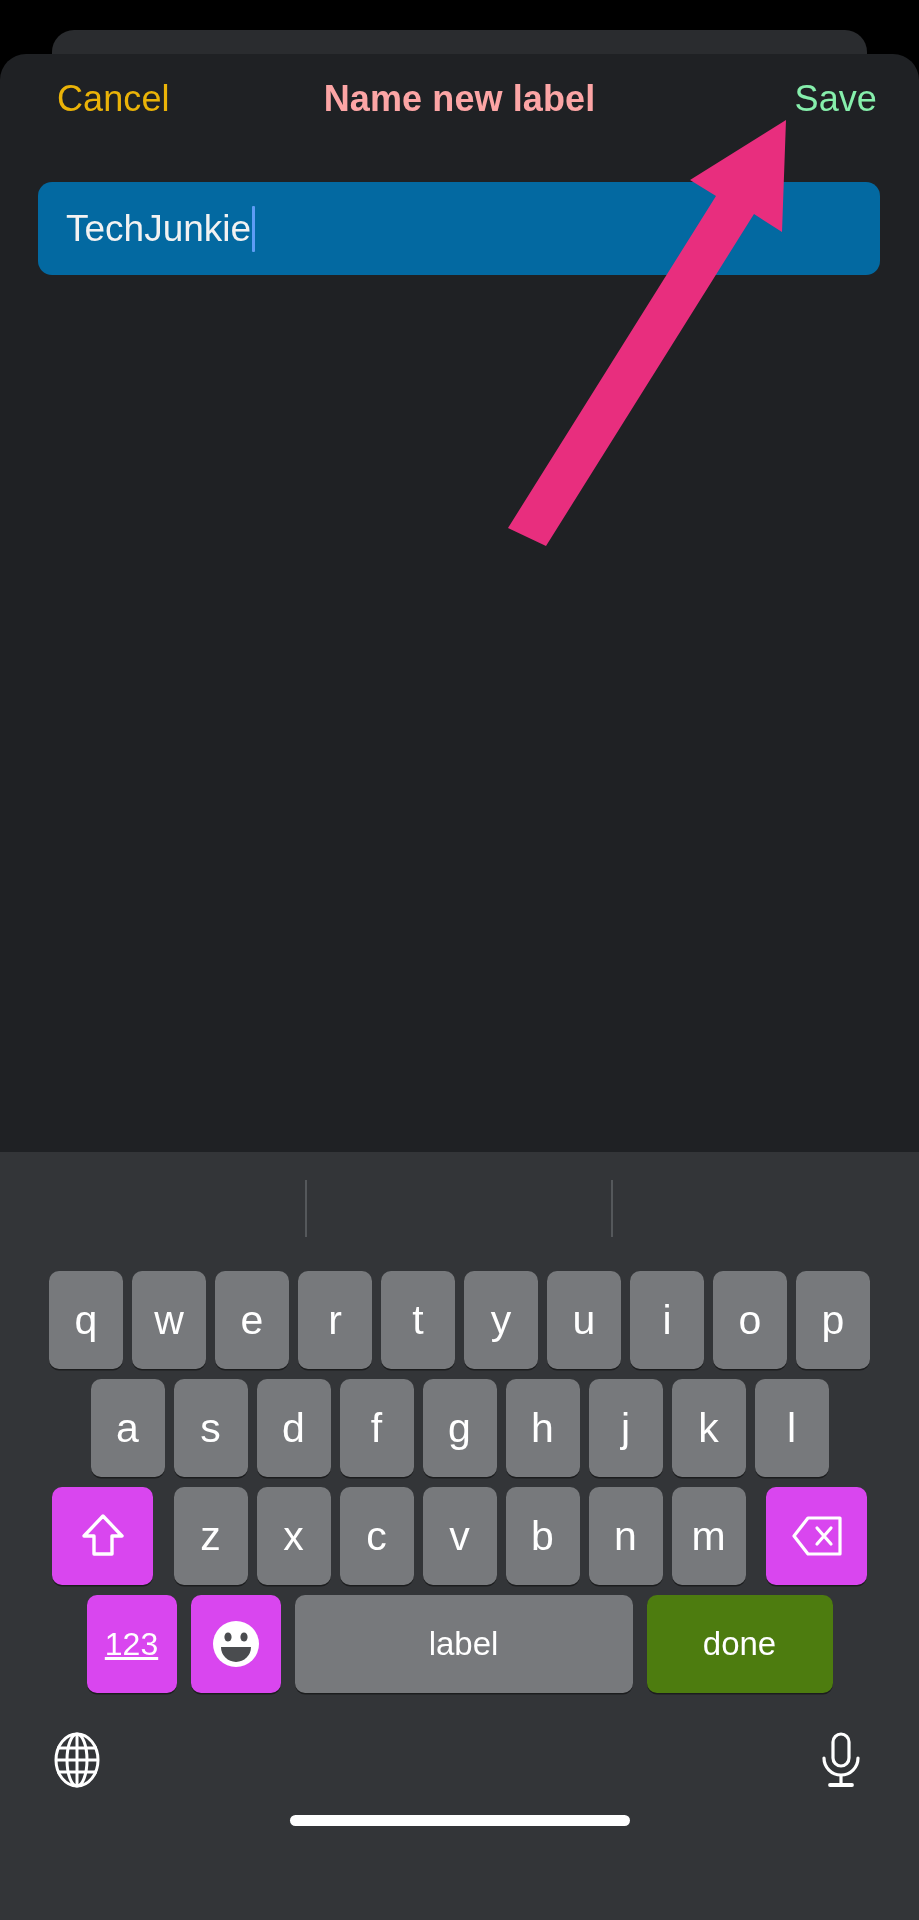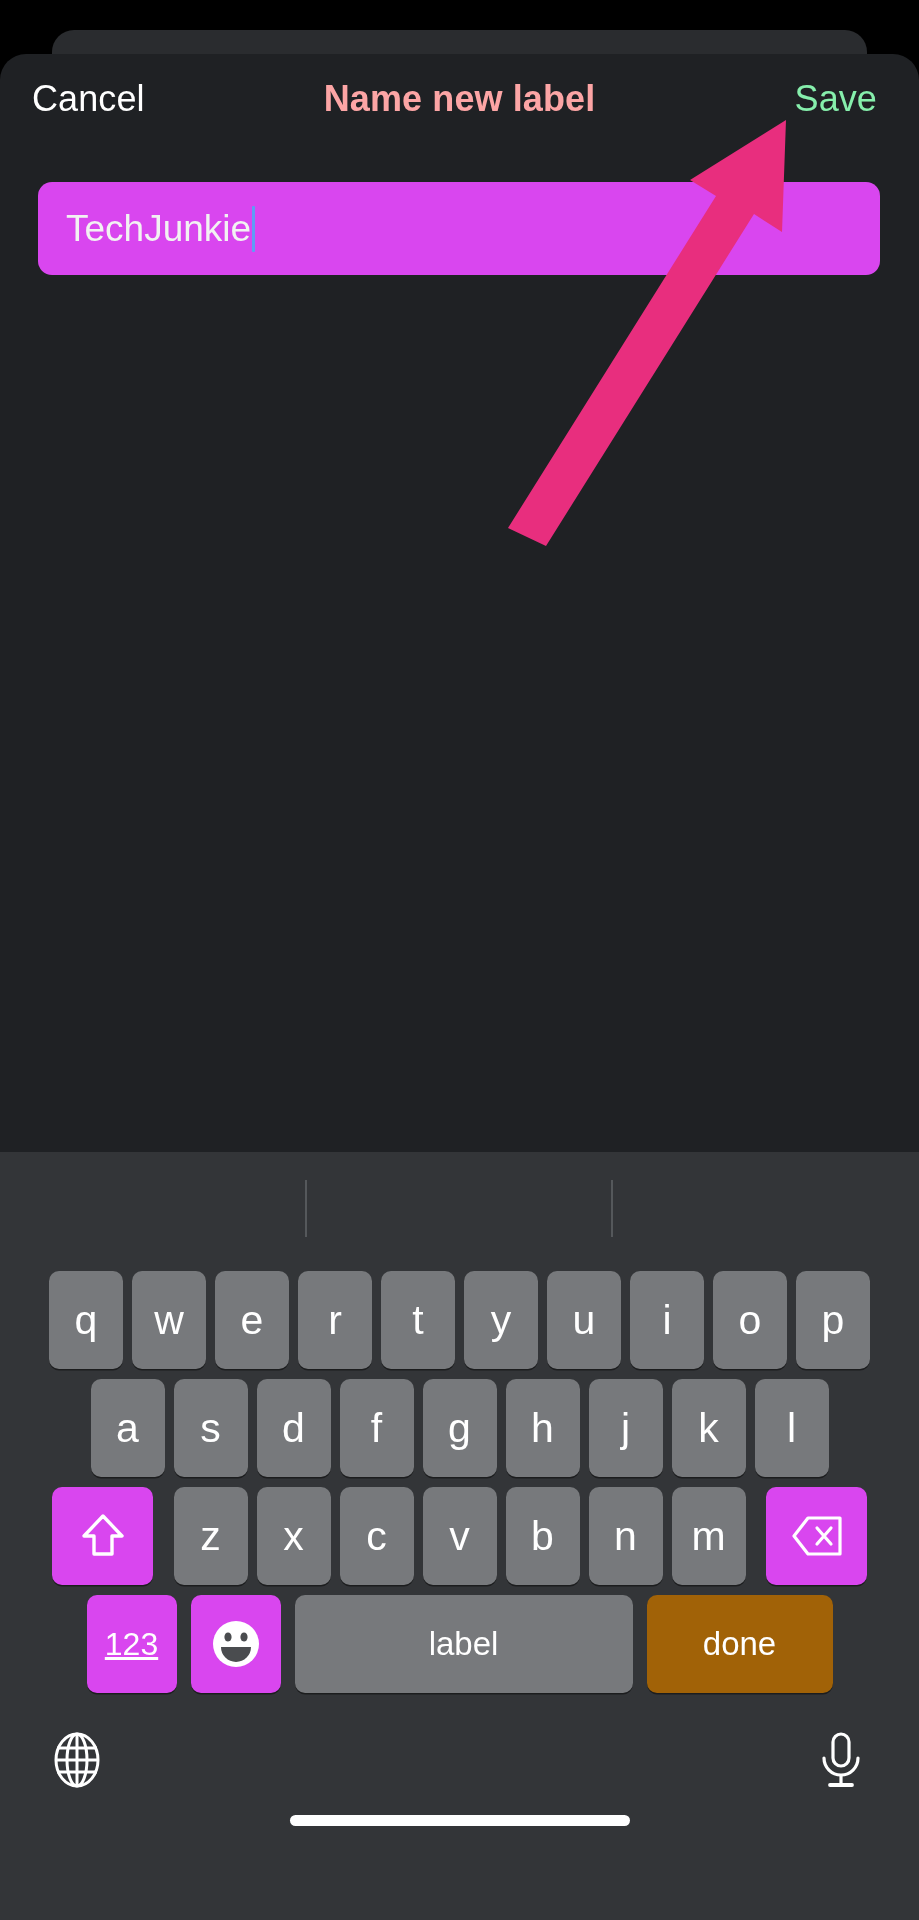--- a/index.html
+++ b/index.html
@@ -49,24 +49,24 @@
   
   .navbar {
     position: absolute;
     left: 0;
     top: 0;
     width: 919px;
     height: 110px;
   }
   .nav-cancel {
     position: absolute;
-    left: 32px;
+    left: 57px;
     top: 22px;
     font-size: 36px;
-    color: #ffffff;
+    color: #eab308;
     letter-spacing: 0.1px;
     line-height: 46px;
     cursor: pointer;
   }
   .nav-title {
     position: absolute;
     left: 0;
     top: 22px;
     width: 919px;
     text-align: center;
@@ -87,21 +87,21 @@
     cursor: pointer;
   }
 
   
   .field-wrap {
     position: absolute;
     left: 38px;
     top: 128px;
     width: 842px;
     height: 93px;
-    background: #d946ef;
+    background: #0369a1;
     border-radius: 14px;
     display: flex;
     align-items: center;
     cursor: text;
   }
   .field-text {
     margin-left: 28px;
     font-size: 37px;
     color: #F2F2F2;
     line-height: 44px;
@@ -204,21 +204,21 @@
   }
   .key.space {
     width: 338px;
     height: 98px;
     margin-left: 14px;
     font-size: 33px;
   }
   .key.done {
     width: 186px;
     height: 98px;
-    background: #a16207;
+    background: #4d7c0f;
     font-size: 33px;
     margin-left: 14px;
     margin-right: 8px;
   }
 
   
   .kb-bottom {
     position: absolute;
     left: 0;
     top: 556px;

